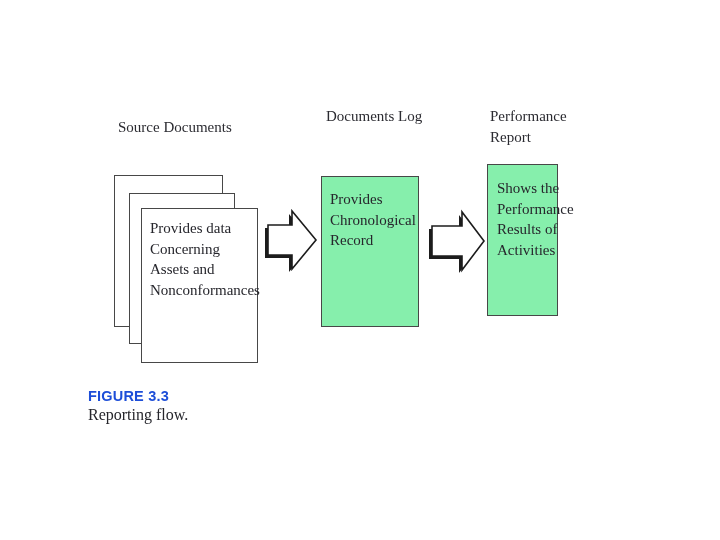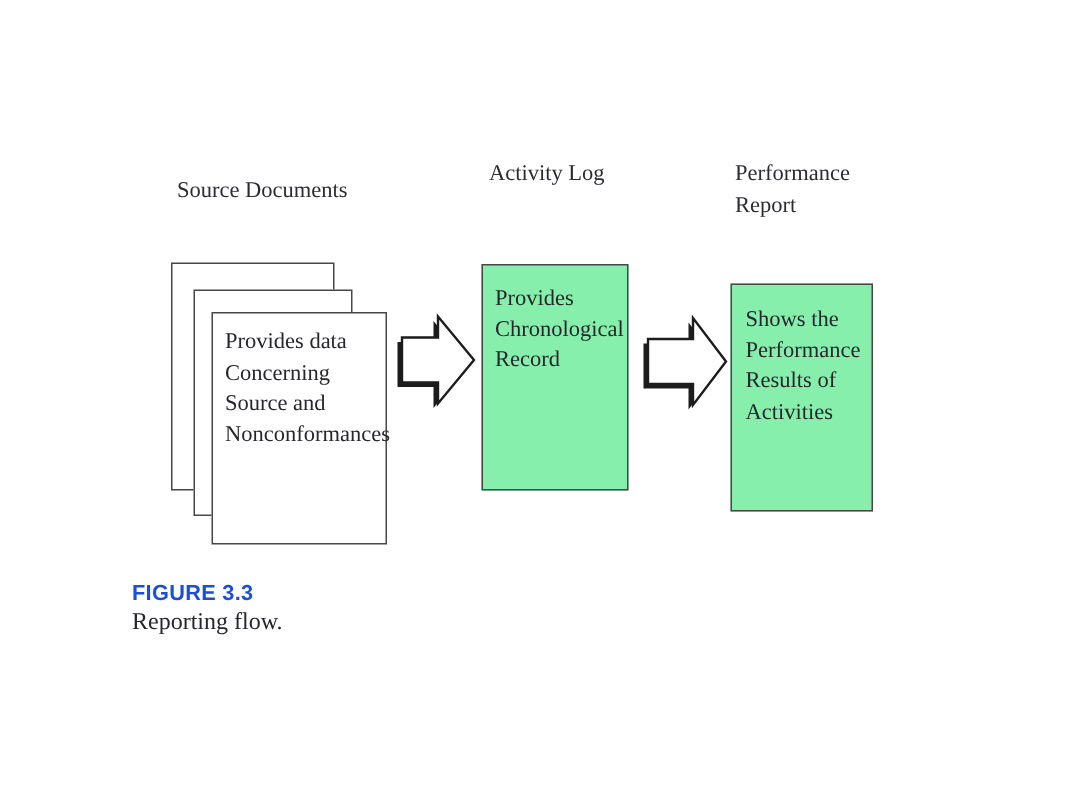--- a/index.html
+++ b/index.html
@@ -56,51 +56,51 @@
     color: #26262c;
   }
 </style>
 </head>
 <body>
 
 <div class="page">
 
   <div class="col-label" style="left:118px; top:117px;">Source Documents</div>
 
-  <div class="col-label" style="left:326px; top:106px;">Activity Log</div>
+  <div class="col-label" style="left:326px; top:106px;">Documents Log</div>
 
   <div class="col-label" style="left:490px; top:106px;">Performance
 Report</div>
 
   <div class="doc-box" style="left:114px; top:175px; width:109px; height:152px;"></div>
   <div class="doc-box" style="left:129px; top:193px; width:106px; height:151px;"></div>
   <div class="doc-box" style="left:141px; top:208px; width:117px; height:155px;">
     <div class="box-text" style="left:8px; top:9px; width:104px;">Provides data
 Concerning
-Source and
+Assets and
 Nonconformances</div>
   </div>
 
   <svg class="arrow-svg" style="left:260px; top:201px;" width="62" height="76" viewBox="0 0 62 76">
     <polygon points="8,24 32,24 32,10 56,39 32,68 32,54 8,54" transform="translate(-3,3)" fill="#1c1c1c"></polygon>
     <polygon points="8,24 32,24 32,10 56,39 32,68 32,54 8,54" fill="#ffffff" stroke="#1c1c1c" stroke-width="1.6"></polygon>
   </svg>
 
   <div class="flow-box" style="left:321px; top:176px; width:98px; height:151px;">
     <div class="box-text" style="left:8px; top:12px; width:88px;">Provides
 Chronological
 Record</div>
   </div>
 
   <svg class="arrow-svg" style="left:426px; top:204px;" width="62" height="74" viewBox="0 0 62 74">
     <polygon points="6,22 36,22 36,8 58,37 36,66 36,52 6,52" transform="translate(-3,3)" fill="#1c1c1c"></polygon>
     <polygon points="6,22 36,22 36,8 58,37 36,66 36,52 6,52" fill="#ffffff" stroke="#1c1c1c" stroke-width="1.6"></polygon>
   </svg>
 
-  <div class="flow-box" style="left:487px; top:189px; width:95px; height:152px;">
+  <div class="flow-box" style="left:487px; top:164px; width:71px; height:152px;">
     <div class="box-text" style="left:9px; top:13px; width:82px;">Shows the
 Performance
 Results of
 Activities</div>
   </div>
 
   <div class="caption-title">FIGURE 3.3</div>
   <div class="caption-text">Reporting flow.</div>
 
 </div>

